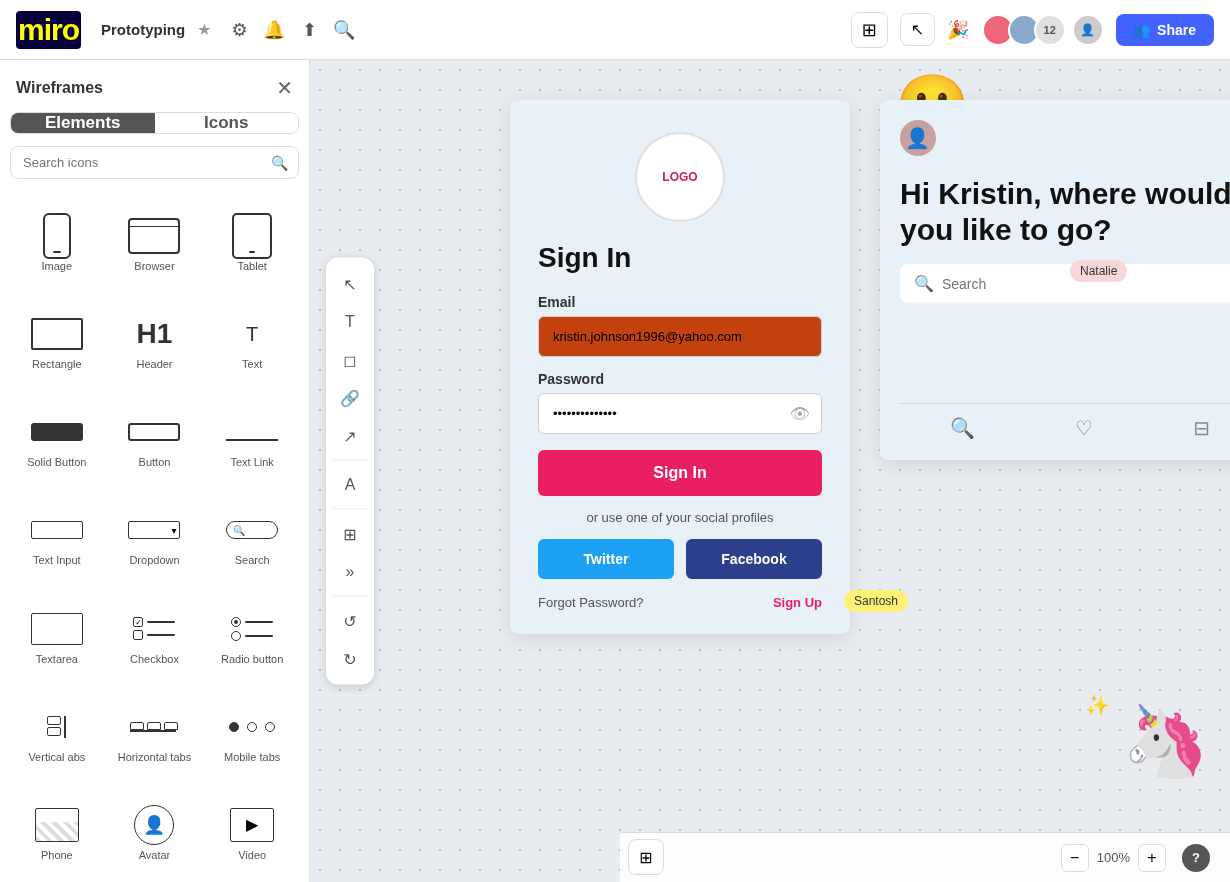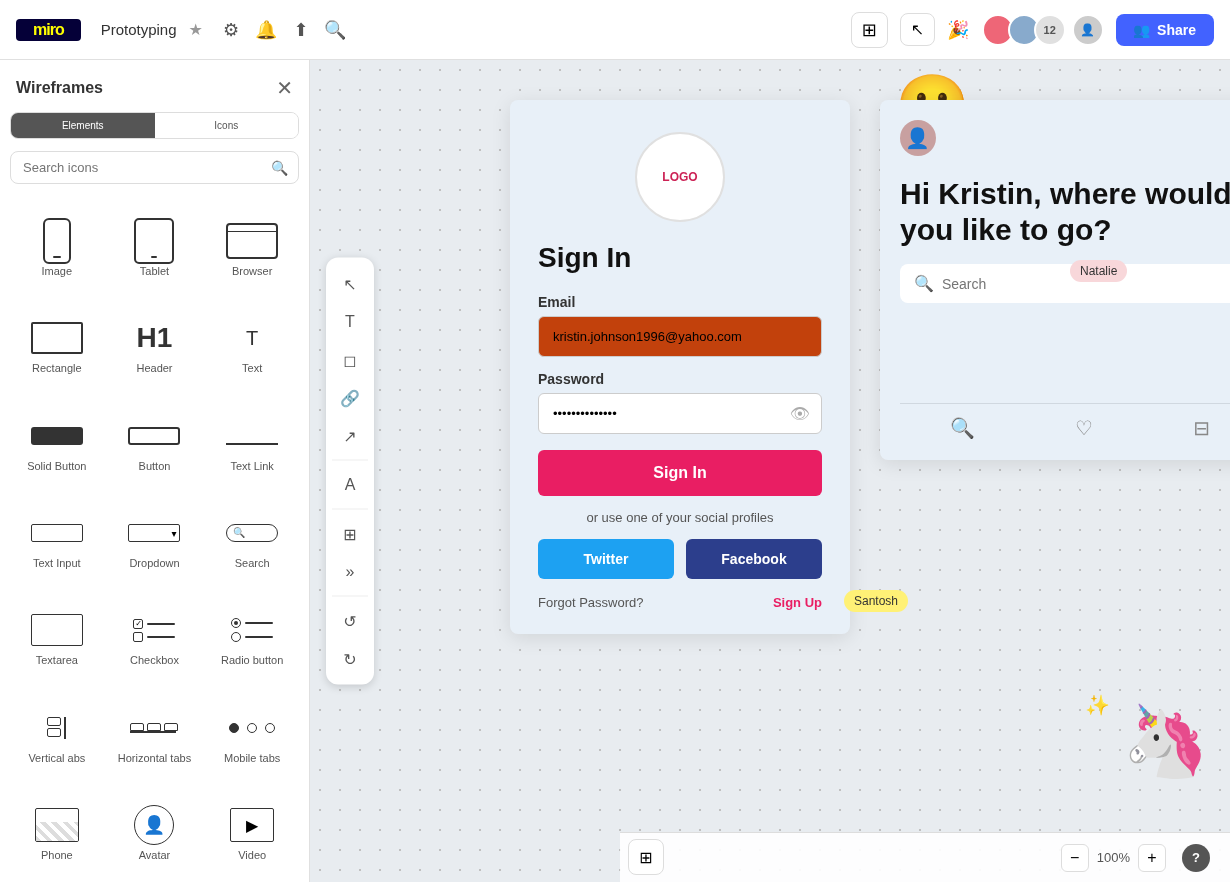--- a/index.html
+++ b/index.html
@@ -1,21 +1,21 @@
 <!DOCTYPE html>
 <html><head>
   <meta charset="utf-8">
   <style>
     * { box-sizing: border-box; margin: 0; padding: 0; }
     body { font-family: -apple-system, BlinkMacSystemFont, 'Segoe UI', sans-serif; background: #f0f0f0; width: 1230px; height: 882px; overflow: hidden; }
 
     
     .topbar { display: flex; align-items: center; height: 60px; background: #fff; border-bottom: 1px solid #e0e0e0; padding: 0 16px; gap: 12px; }
-    .miro-logo { font-weight: 900; font-size: 16px; color: #ff0; background: #050038; padding: 2px 17px; border-radius: 4px; letter-spacing: -1px; }
-    .project-name { font-size: 15px; font-weight: 400; color: #333; margin-left: 8px; }
+    .miro-logo { font-weight: 900; font-size: 30px; color: #ff0; background: #050038; padding: 2px 2px; border-radius: 4px; letter-spacing: -1px; }
+    .project-name { font-size: 15px; font-weight: 700; color: #333; margin-left: 8px; }
     .star-icon { color: #999; font-size: 16px; cursor: pointer; }
     .topbar-icons { display: flex; gap: 16px; align-items: center; margin-left: 8px; }
     .topbar-icon { font-size: 18px; color: #555; cursor: pointer; }
     .topbar-right { margin-left: auto; display: flex; align-items: center; gap: 12px; }
     .apps-btn { background: #fff; border: 1px solid #ddd; border-radius: 8px; padding: 6px 10px; cursor: pointer; font-size: 18px; }
     .cursor-btn { background: #fff; border: 1px solid #ddd; border-radius: 8px; padding: 6px 10px; cursor: pointer; font-size: 16px; }
     .avatar-group { display: flex; align-items: center; }
     .avatar { width: 32px; height: 32px; border-radius: 50%; border: 2px solid #fff; margin-left: -6px; overflow: hidden; display: flex; align-items: center; justify-content: center; font-size: 12px; font-weight: bold; color: #fff; }
     .avatar:first-child { margin-left: 0; }
     .avatar-count { background: #e0e0e0; color: #555; font-size: 11px; }
@@ -24,21 +24,21 @@
 
     
     .main { display: flex; height: calc(882px - 60px); }
 
     
     .left-panel { width: 310px; background: #fff; border-right: 1px solid #e0e0e0; display: flex; flex-direction: column; }
     .panel-header { padding: 16px 16px 12px; display: flex; align-items: center; justify-content: space-between; }
     .panel-title { font-size: 16px; font-weight: 700; color: #333; }
     .close-btn { background: none; border: none; font-size: 20px; cursor: pointer; color: #666; }
     .tab-row { display: flex; margin: 0 10px 12px; border-radius: 8px; overflow: hidden; border: 1px solid #ddd; }
-    .tab-btn { flex: 1; padding: 7px; font-size: 10px; font-weight: 400; border: none; cursor: pointer; }
+    .tab-btn { flex: 1; font-size: 17px; font-weight: 700; border: none; cursor: pointer; }
     .tab-btn.active { background: #555; color: #fff; }
     .tab-btn.inactive { background: #fff; color: #555; }
     .search-box { margin: 0 10px 12px; position: relative; }
     .search-box input { width: 100%; padding: 8px 32px 8px 12px; border: 1px solid #ddd; border-radius: 8px; font-size: 13px; outline: none; }
     .search-box .search-icon-inner { position: absolute; right: 10px; top: 50%; transform: translateY(-50%); color: #999; font-size: 14px; }
     .elements-grid { display: grid; grid-template-columns: repeat(3, 1fr); gap: 4px; padding: 4px 10px; overflow-y: auto; flex: 1; }
     .element-item { display: flex; flex-direction: column; align-items: center; justify-content: center; padding: 10px 4px 6px; border-radius: 8px; cursor: pointer; border: 1px solid transparent; }
     .element-icon { width: 60px; height: 40px; display: flex; align-items: center; justify-content: center; margin-bottom: 4px; }
     .element-label { font-size: 11px; color: #555; text-align: center; }
 
@@ -202,30 +202,30 @@
 
       <div class="element-item">
         <div class="element-icon">
             <div class="icon-phone"></div>
           </div>
         <span class="element-label">Image</span>
       </div>
 
       <div class="element-item">
         <div class="element-icon">
+            <div class="icon-browser"></div>
+          </div>
+        <span class="element-label">Browser</span>
+      </div>
+
+      <div class="element-item">
+        <div class="element-icon">
             <div class="icon-tablet"></div>
           </div>
         <span class="element-label">Tablet</span>
-      </div>
-
-      <div class="element-item">
-        <div class="element-icon">
-            <div class="icon-browser"></div>
-          </div>
-        <span class="element-label">Browser</span>
       </div>
 
       <div class="element-item">
         <div class="element-icon">
             <div class="icon-rect"></div>
           </div>
         <span class="element-label">Rectangle</span>
       </div>
 
       <div class="element-item">

